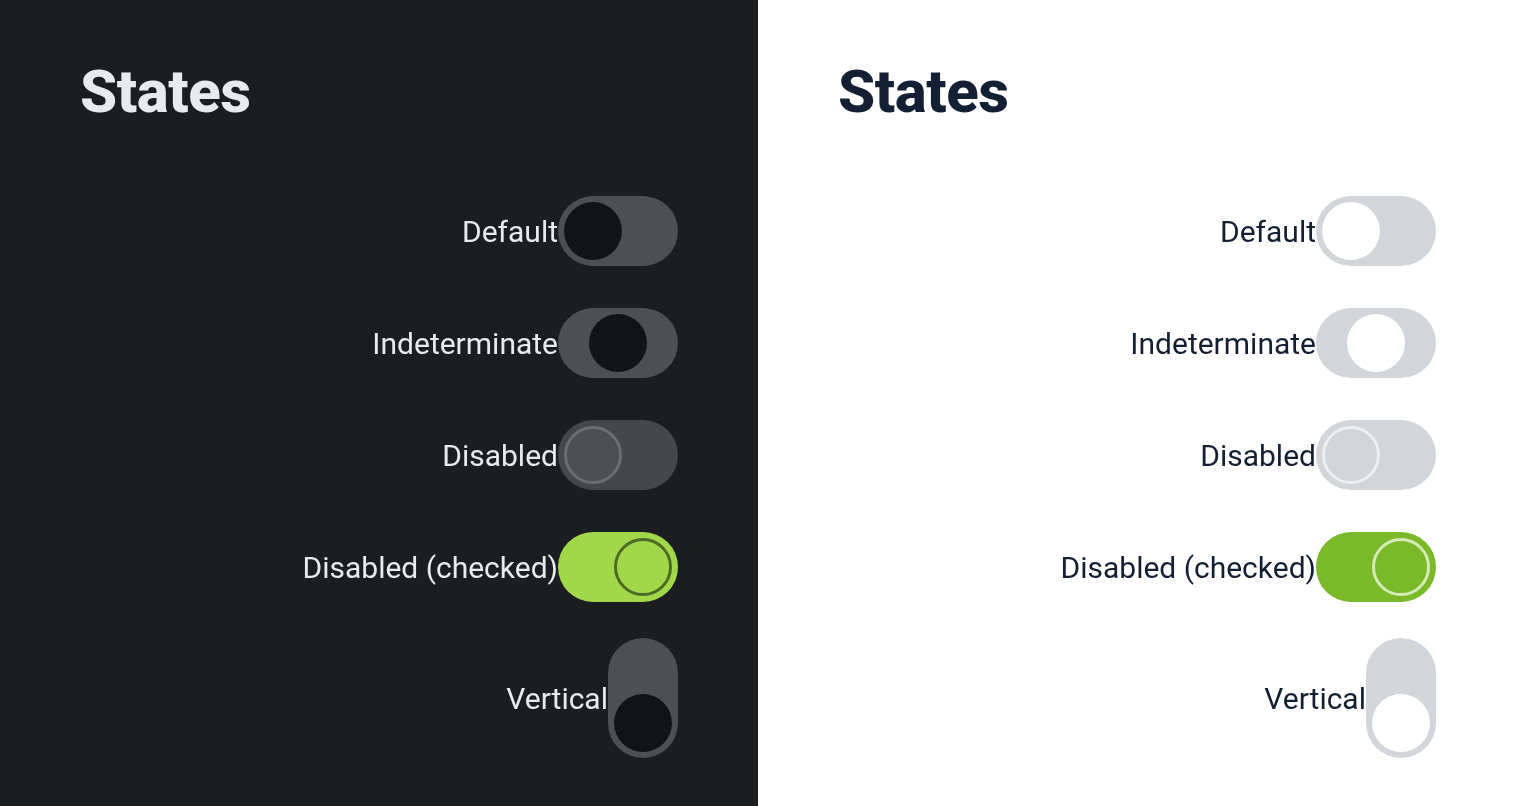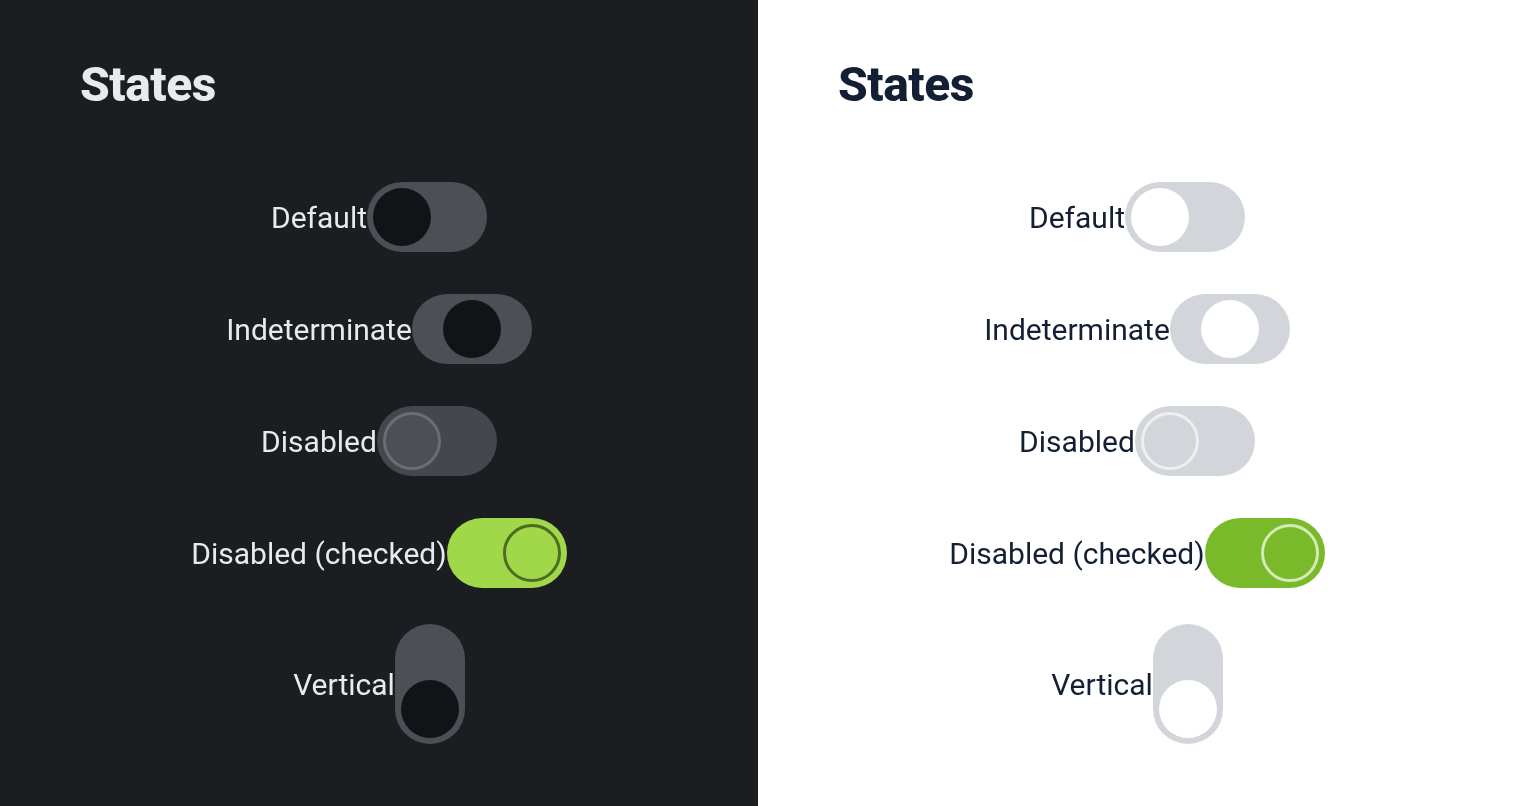--- a/index.html
+++ b/index.html
@@ -12,29 +12,29 @@
     overflow: hidden;
   }
   .panel {
     width: 50%;
     height: 100%;
     padding: 56px 80px 40px 80px;
   }
   .panel.dark  { background: #1b1d21; color: #e8eaed; }
   .panel.light { background: #ffffff; color: #132033; }
   .heading {
-    font-size: 48px;
+    font-size: 60px;
     font-weight: 800;
     letter-spacing: -0.5px;
     margin-bottom: 48px;
   }
   .row {
     display: flex;
     align-items: center;
-    justify-content: center;
+    justify-content: flex-end;
     height: 112px;
   }
   .row.tall { height: 150px; }
   .row-label {
     font-size: 30px;
     font-weight: 400;
   }
 
   
   .toggle {

